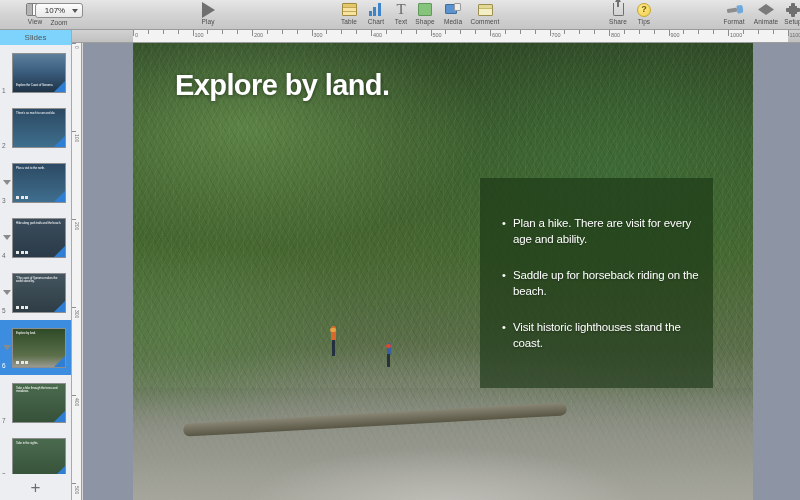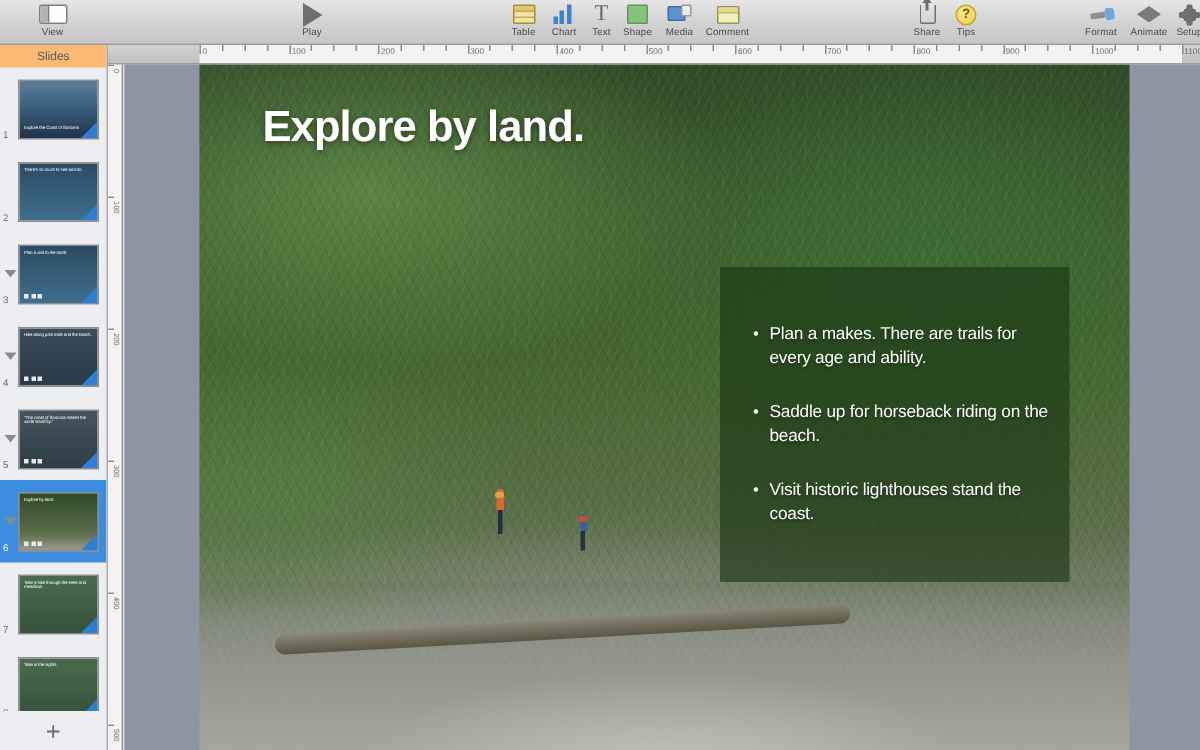--- a/index.html
+++ b/index.html
@@ -128,21 +128,21 @@
   }
   .ic-setup::after { transform: rotate(90deg); }
 
   
   .sidebar {
     position: absolute; left: 0; top: 30px; width: 72px; bottom: 0;
     background: #eceef1; border-right: 1px solid #a9a9a9; overflow: hidden;
   }
   .sidebar-head {
     height: 15px; font-size: 8px; color: #575757; text-align: center;
-    line-height: 15px; background: #fdba74;
+    line-height: 15px; background: #7dd3fc;
   }
   .thumbs { position: absolute; top: 15px; left: 0; right: 0; bottom: 26px; overflow: hidden; }
   .thumb-row {
     position: relative; height: 55px; display: flex; align-items: center;
     padding-left: 12px;
   }
   .thumb-row.selected { background: #3c8de0; }
   .thumb-num {
     position: absolute; left: 2px; bottom: 6px; font-size: 6.5px; color: #6a6a6a;
   }
@@ -267,20 +267,28 @@
     <div class="tb-item" style="left:18px;width:34px;">
       <div class="tb-glyph">
         <span class="view-icon">
             <i class="a"></i>
             <i class="b"></i>
           </span>
       </div>
       <div class="tb-label">View</div>
     </div>
 
+    <div class="tb-item" style="left:9px;top:3px;width:100px;">
+      <div class="tb-glyph" style="height:15px;justify-content:center;">
+        <span class="zoom-box">
+          <span>107%</span>
+        </span>
+      </div>
+      <div class="tb-label" style="margin-top:2px;">Zoom</div>
+    </div>
 
     <div class="tb-item" style="left:190px;width:36px;">
       <div class="tb-glyph">
           <span class="play-tri"></span>
         </div>
       <div class="tb-label">Play</div>
     </div>
 
     <div class="tb-item" style="left:336px;width:26px;">
       <div class="tb-glyph">
@@ -548,21 +556,21 @@
         <div style="position:absolute;width:3px;height:13px;background:#26323c;left:2px;top:11px;"></div>
         <div style="position:absolute;width:5px;height:4px;background:#d44a33;border-radius:2px;left:1px;top:1px;"></div>
       </div>
 
       <div class="slide-title">Explore by land.</div>
 
       <div class="textbox">
         <div class="bullets" id="bullets">
             <div class="bullet">
               <span class="dot">•</span>
-              <span class="btxt">Plan a makes. There are trails for every age and ability.</span>
+              <span class="btxt">Plan a hike. There are visit for every age and ability.</span>
             </div>
             <div class="bullet">
               <span class="dot">•</span>
               <span class="btxt">Saddle up for horseback riding on the beach.</span>
             </div>
             <div class="bullet">
               <span class="dot">•</span>
               <span class="btxt">Visit historic lighthouses stand the coast.</span>
             </div>
           </div>

